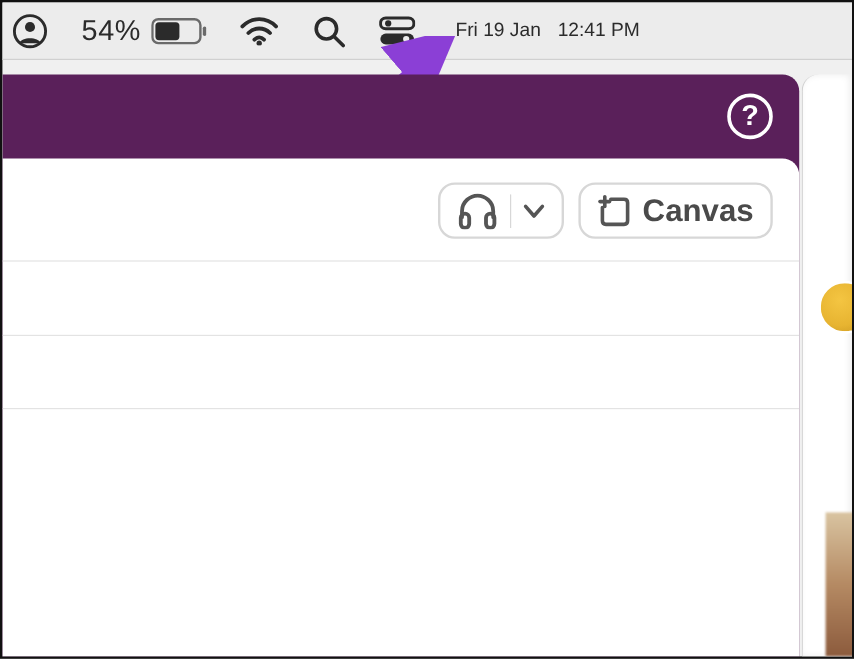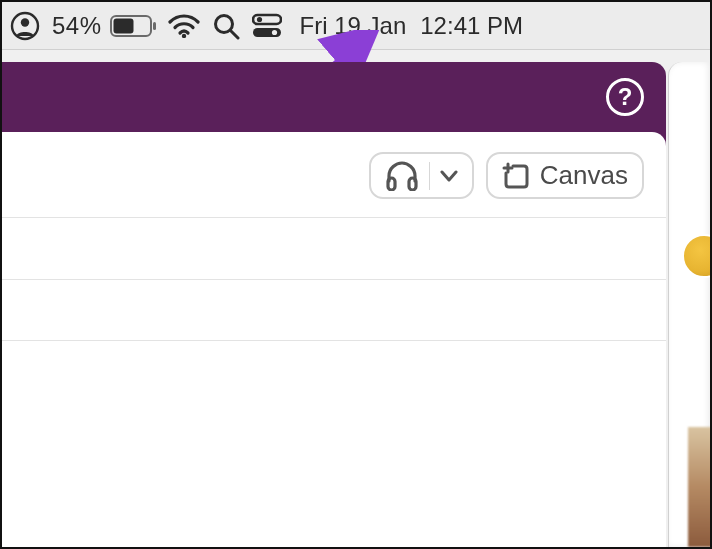--- a/index.html
+++ b/index.html
@@ -15,29 +15,29 @@
 
   
   .menubar {
     position: absolute;
     top: 0; left: 0; right: 0;
     height: 48px;
     background: #ececec;
     display: flex;
     align-items: center;
     padding: 0 12px 0 8px;
-    gap: 12px;
+    gap: 28px;
     font-size: 24px;
     color: #2b2b2b;
     border-bottom: 1px solid #d0d0d0;
   }
   .menubar .battery-group { display: flex; align-items: center; gap: 8px; }
   .menubar .battery-pct { font-size: 24px; letter-spacing: 0.5px; }
   .menubar .item { display: flex; align-items: center; justify-content: center; }
-  .menubar .datetime { display: flex; gap: 14px; font-size: 24px; margin-left: 6px; }
+  .menubar .datetime { display: flex; gap: 14px; font-size: 16px; margin-left: 6px; }
   .menubar svg { display: block; }
 
   
   .app {
     position: absolute;
     top: 60px;
     left: 0;
     width: 664px;
     bottom: 0;
     background: #5a205a; 
@@ -74,21 +74,21 @@
   }
   .pill {
     display: flex;
     align-items: center;
     gap: 10px;
     border: 2px solid #d7d7d7;
     border-radius: 14px;
     padding: 6px 14px;
     color: #4a4a4a;
     font-size: 26px;
-    font-weight: 400;
+    font-weight: 700;
   }
   .pill .divider {
     width: 1px; height: 28px; background: #d7d7d7;
   }
   .pill svg { display: block; }
   .rows .row {
     height: 62px;
     border-top: 1px solid #e3e3e3;
   }
   .rows .row:last-child { border-bottom: 1px solid #e3e3e3; }

